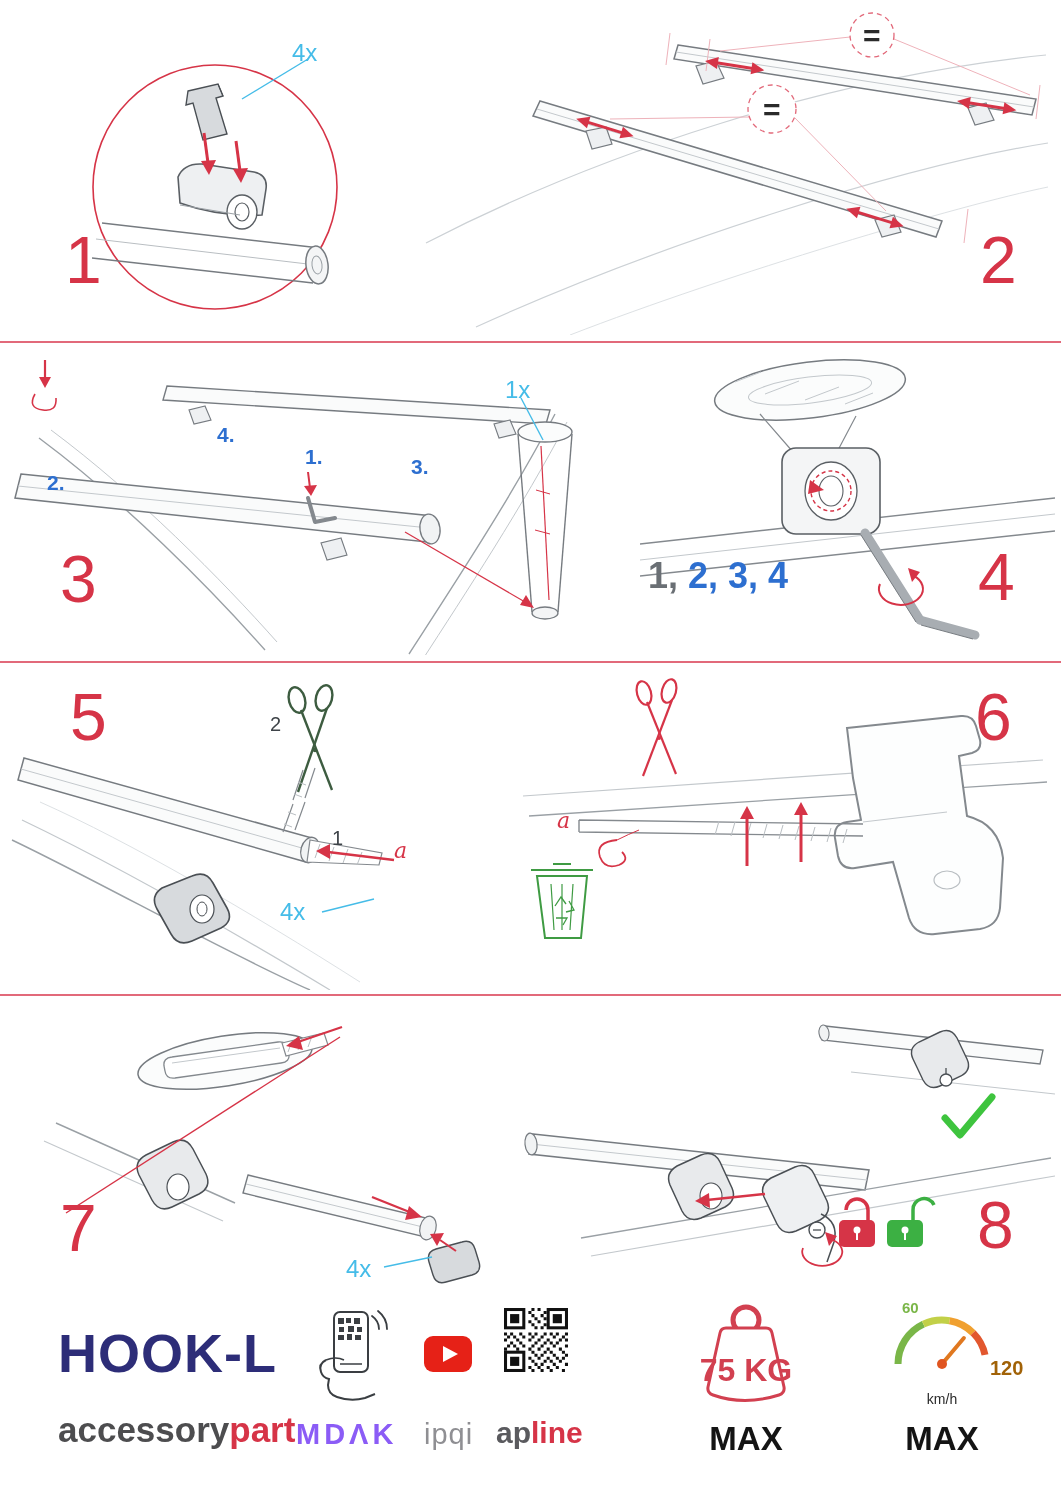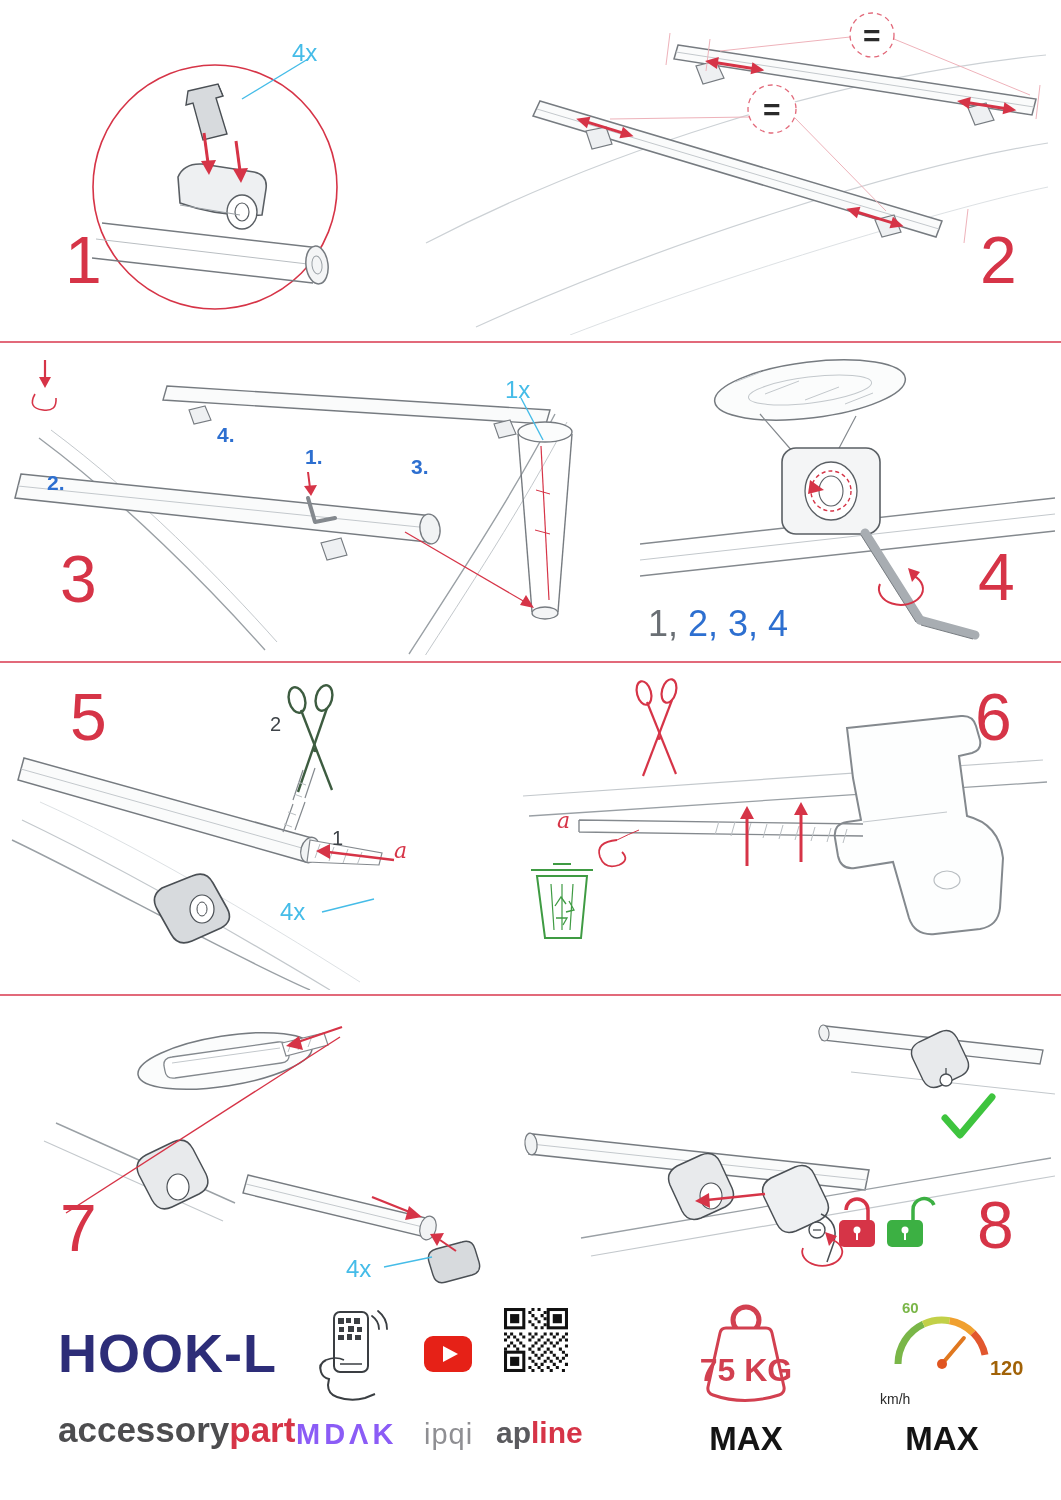--- a/index.html
+++ b/index.html
@@ -8,38 +8,38 @@
   .step{position:absolute;}
   .step svg{position:absolute;left:0;top:0;}
   .divider{position:absolute;left:0;width:1061px;height:2px;background:#e2697a;}
   .lbl{position:absolute;line-height:1;white-space:nowrap;}
   .qty-blue{color:#45bce8;font-size:24px;font-weight:500;}
   .num-blue{color:#2d6fd0;font-size:21px;font-weight:600;}
   .dark{color:#3f4449;font-size:20px;font-weight:500;}
   .red-it{color:#d63447;font-size:22px;font-style:italic;font-family:"DejaVu Serif",serif;}
   .eq{color:#2a2a2a;font-size:30px;font-weight:700;}
   .stepnum{position:absolute;color:#d63447;font-size:66px;font-weight:500;line-height:1;letter-spacing:-1px;}
-  .seq{position:absolute;font-size:36px;font-weight:400;line-height:1;margin-top:48px;}
+  .seq{position:absolute;font-size:36px;font-weight:700;line-height:1;}
   .seq .g{color:#6a6f74}
   .seq .b{color:#2d6fd0}
   .footer{position:absolute;}
   .footer .abs{position:absolute;line-height:1;white-space:nowrap;}
   .product{font-size:54px;font-weight:600;color:#2d2d78;letter-spacing:1px;}
   .brand{font-size:35px;font-weight:700;}
   .brand-gray{color:#4d4d4f}
   .brand-red{color:#d63447}
   .logo-mdak{font-size:29px;font-weight:700;color:#8b5cf6;letter-spacing:4px;}
   .logo-ipqi{font-size:29px;font-weight:500;color:#8f8f93;letter-spacing:1px;}
   .logo-ap{font-size:30px;font-weight:600;color:#5a5a5e;}
   .logo-line{font-size:30px;font-weight:600;color:#d63447;}
   .w-val{font-size:32px;font-weight:700;color:#d24050;width:116px;text-align:center;}
   .max-txt{font-size:33px;font-weight:700;color:#141414;width:116px;text-align:center;}
   .sp-60{font-size:15px;font-weight:700;color:#7ab648;}
   .sp-120{font-size:20px;font-weight:700;color:#a16207;margin-top:34px;}
-  .sp-unit{font-size:14px;color:#2a2a2a;width:124px;}
+  .sp-unit{font-size:14px;color:#2a2a2a;width:124px;text-align:center;}
   .sp-max{font-size:33px;font-weight:700;color:#141414;width:124px;text-align:center;}
 </style>
 </head>
 <body>
 
 <div class="page">
 
   <div class="step" style="left:30px;top:15px;width:360px;height:320px">
     <svg width="360" height="320" viewBox="0 0 360 320">
       <circle cx="185" cy="172" r="122" fill="none" stroke="#d63447" stroke-width="1.6"></circle>

